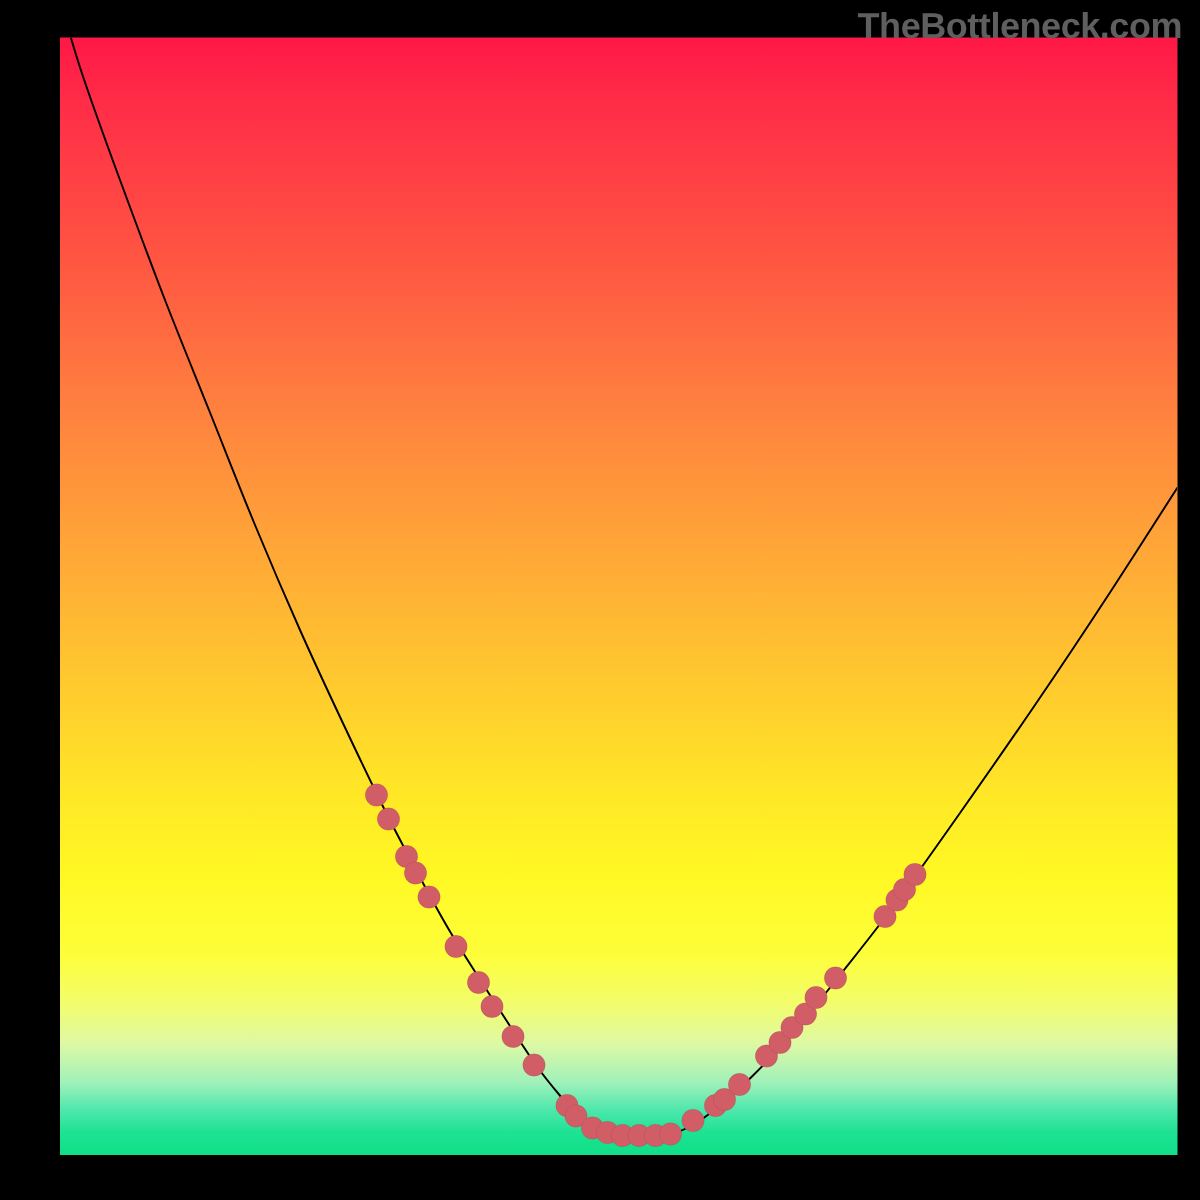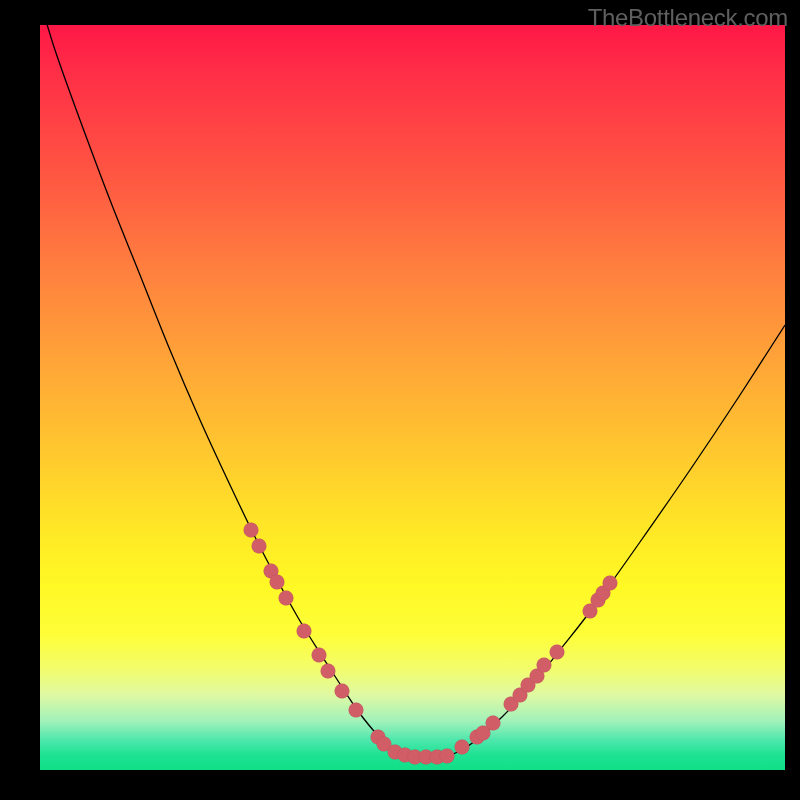--- a/index.html
+++ b/index.html
@@ -4,21 +4,21 @@
 <style>
   * { margin: 0; padding: 0; box-sizing: border-box; }
   html, body { width: 800px; height: 800px; overflow: hidden; }
   body { background: #000; position: relative; font-family: Arial, Helvetica, sans-serif; }
   .watermark {
     position: absolute;
     top: 4px;
     right: 12px;
     color: #5f5f5f;
     font-size: 24px;
-    font-weight: 400;
+    font-weight: 700;
     letter-spacing: -0.3px;
     z-index: 5;
     margin-left: 12px;
   }
   .plot-area {
     position: absolute;
     left: 40px;
     top: 25px;
     width: 745px;
     height: 745px;

